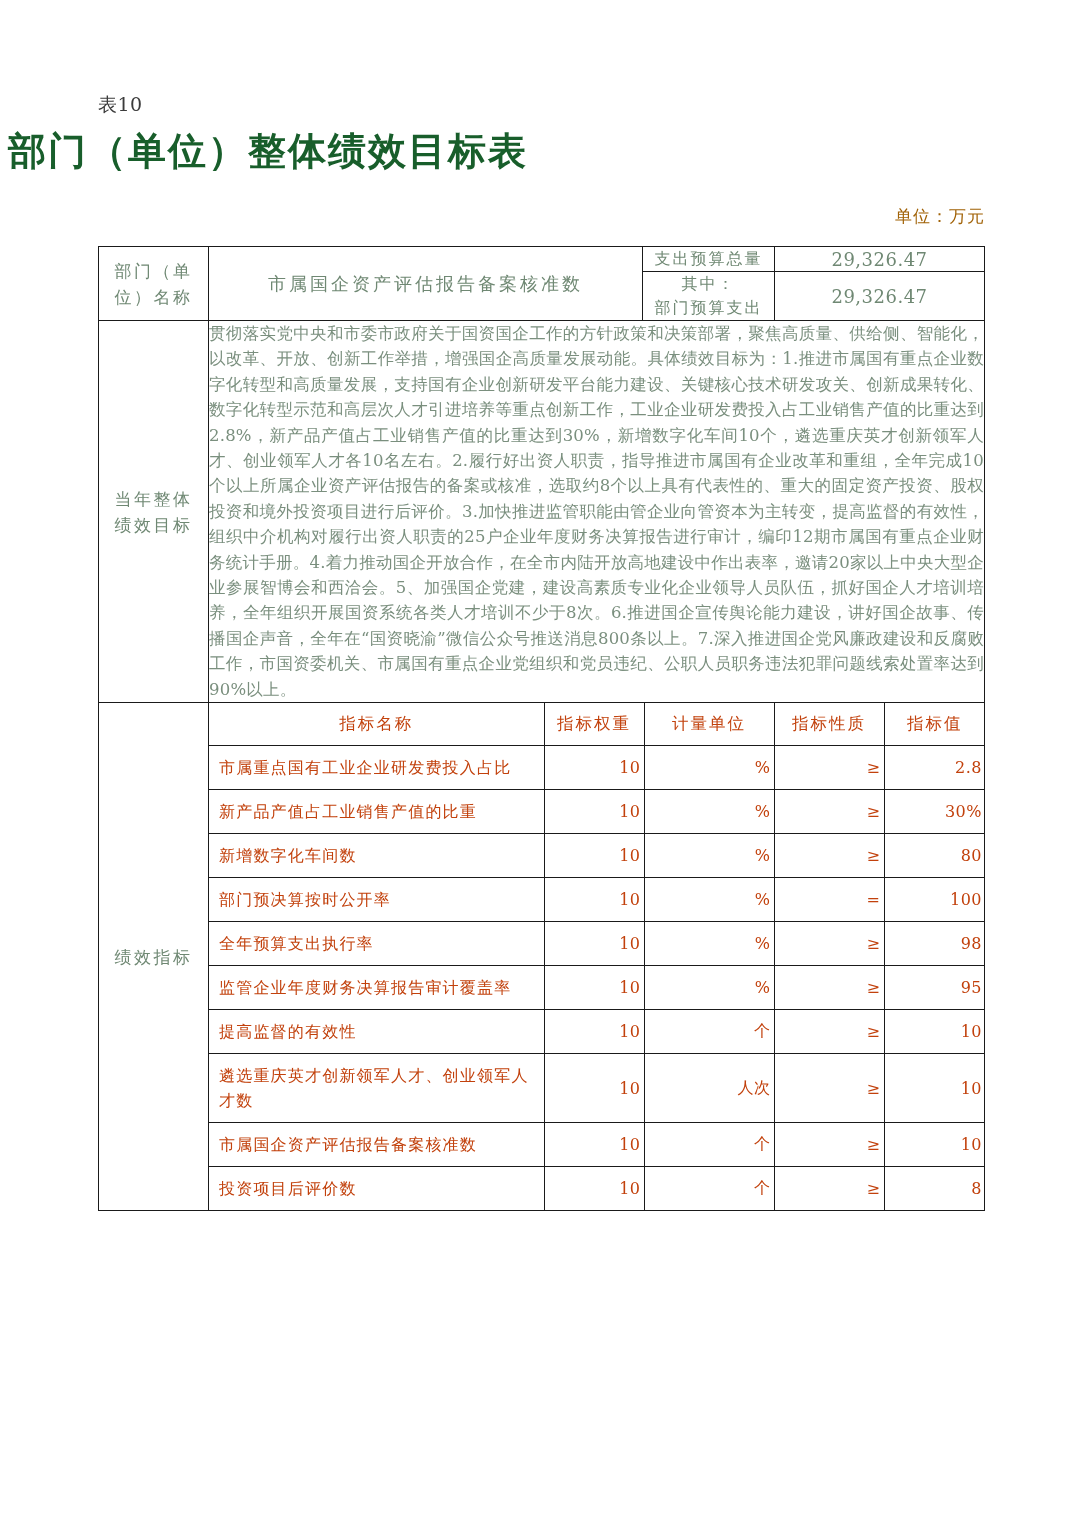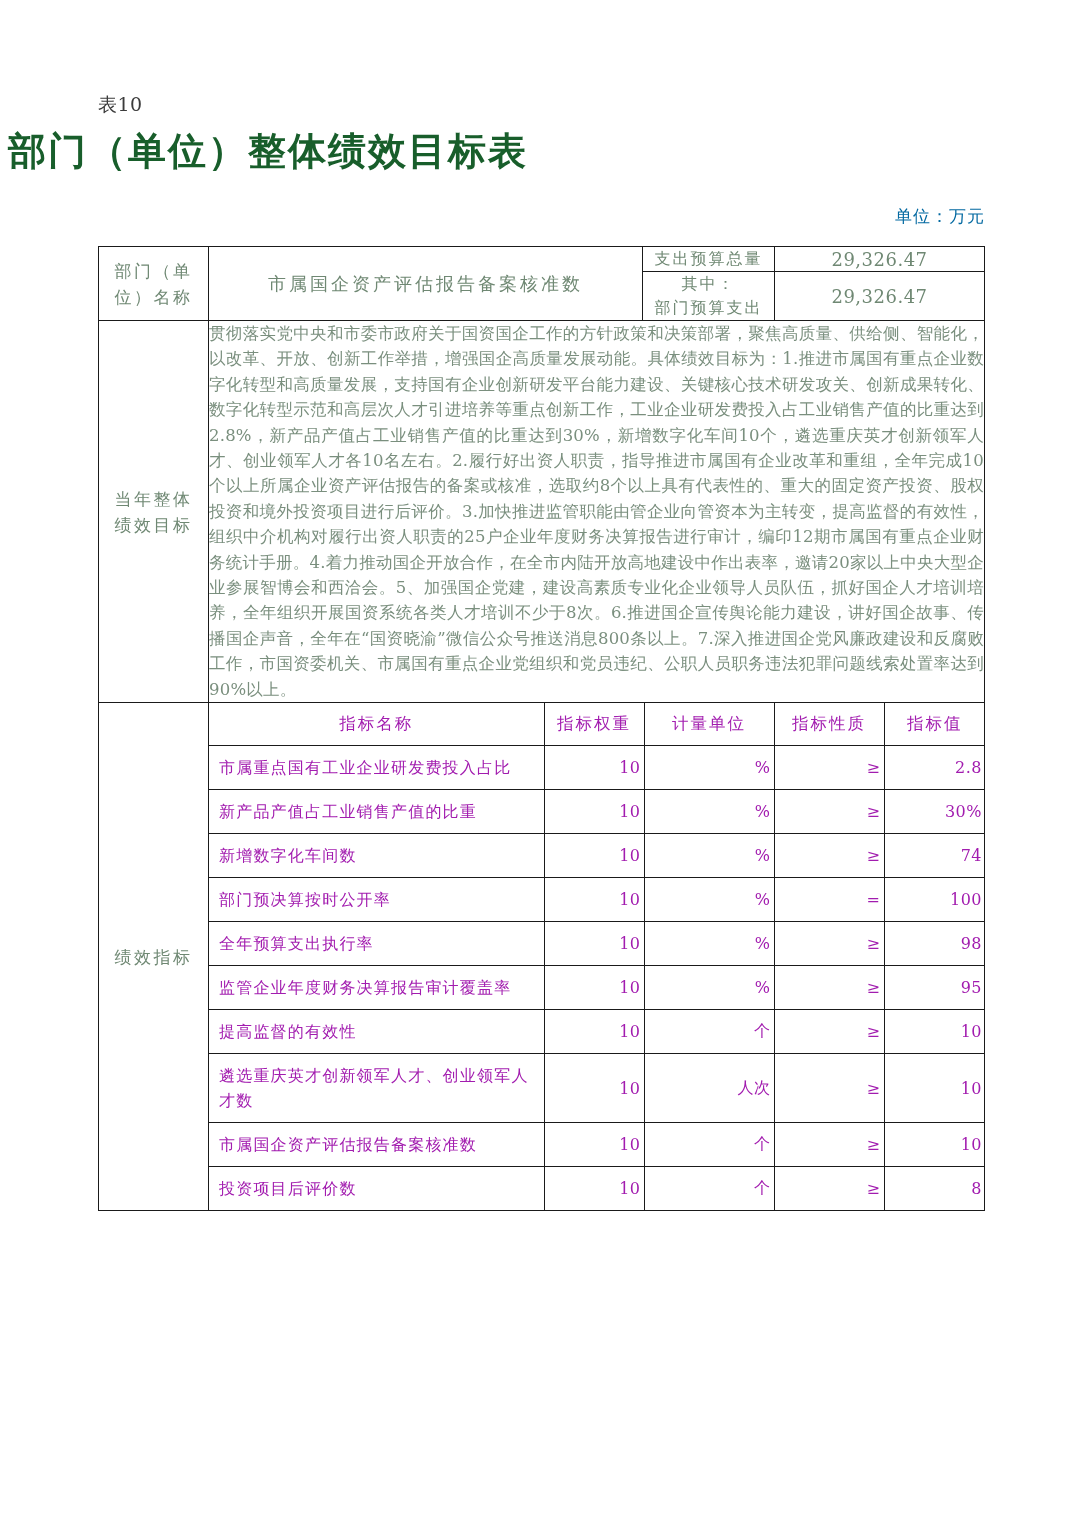--- a/index.html
+++ b/index.html
@@ -45,21 +45,21 @@
     color: #185e2b;
     letter-spacing: 2px;
     font-family: "DejaVu Serif", "Liberation Serif", serif;
   }
 
   .unit-note {
     position: absolute;
     right: 97px;
     top: 205px;
     font-size: 17px;
-    color: #0369a1;
+    color: #a16207;
     letter-spacing: 1px;
   }
 
   
   .main-table {
     position: absolute;
     left: 90px;
     top: 246px;
     width: 886px;
     border-collapse: collapse;
@@ -127,21 +127,21 @@
     vertical-align: top;
   }
   .ind-table {
     width: 100%;
     border-collapse: collapse;
     table-layout: fixed;
   }
   .ind-table th,
   .ind-table td {
     border: 1.3px solid #1a1a1a;
-    color: #a21caf;
+    color: #c2410c;
     font-weight: normal;
     font-size: 16px;
   }
   .ind-table th {
     text-align: center;
     padding: 10px 4px;
     letter-spacing: 2px;
     font-size: 16.5px;
   }
   .ind-table td.nm {
@@ -239,21 +239,21 @@
                 <td class="ctr">10</td>
                 <td class="ctr">%</td>
                 <td class="ctr">≥</td>
                 <td class="ctr">30%</td>
               </tr>
               <tr>
                 <td class="nm">新增数字化车间数</td>
                 <td class="ctr">10</td>
                 <td class="ctr">%</td>
                 <td class="ctr">≥</td>
-                <td class="ctr">74</td>
+                <td class="ctr">80</td>
               </tr>
               <tr>
                 <td class="nm">部门预决算按时公开率</td>
                 <td class="ctr">10</td>
                 <td class="ctr">%</td>
                 <td class="ctr">=</td>
                 <td class="ctr">100</td>
               </tr>
               <tr>
                 <td class="nm">全年预算支出执行率</td>

